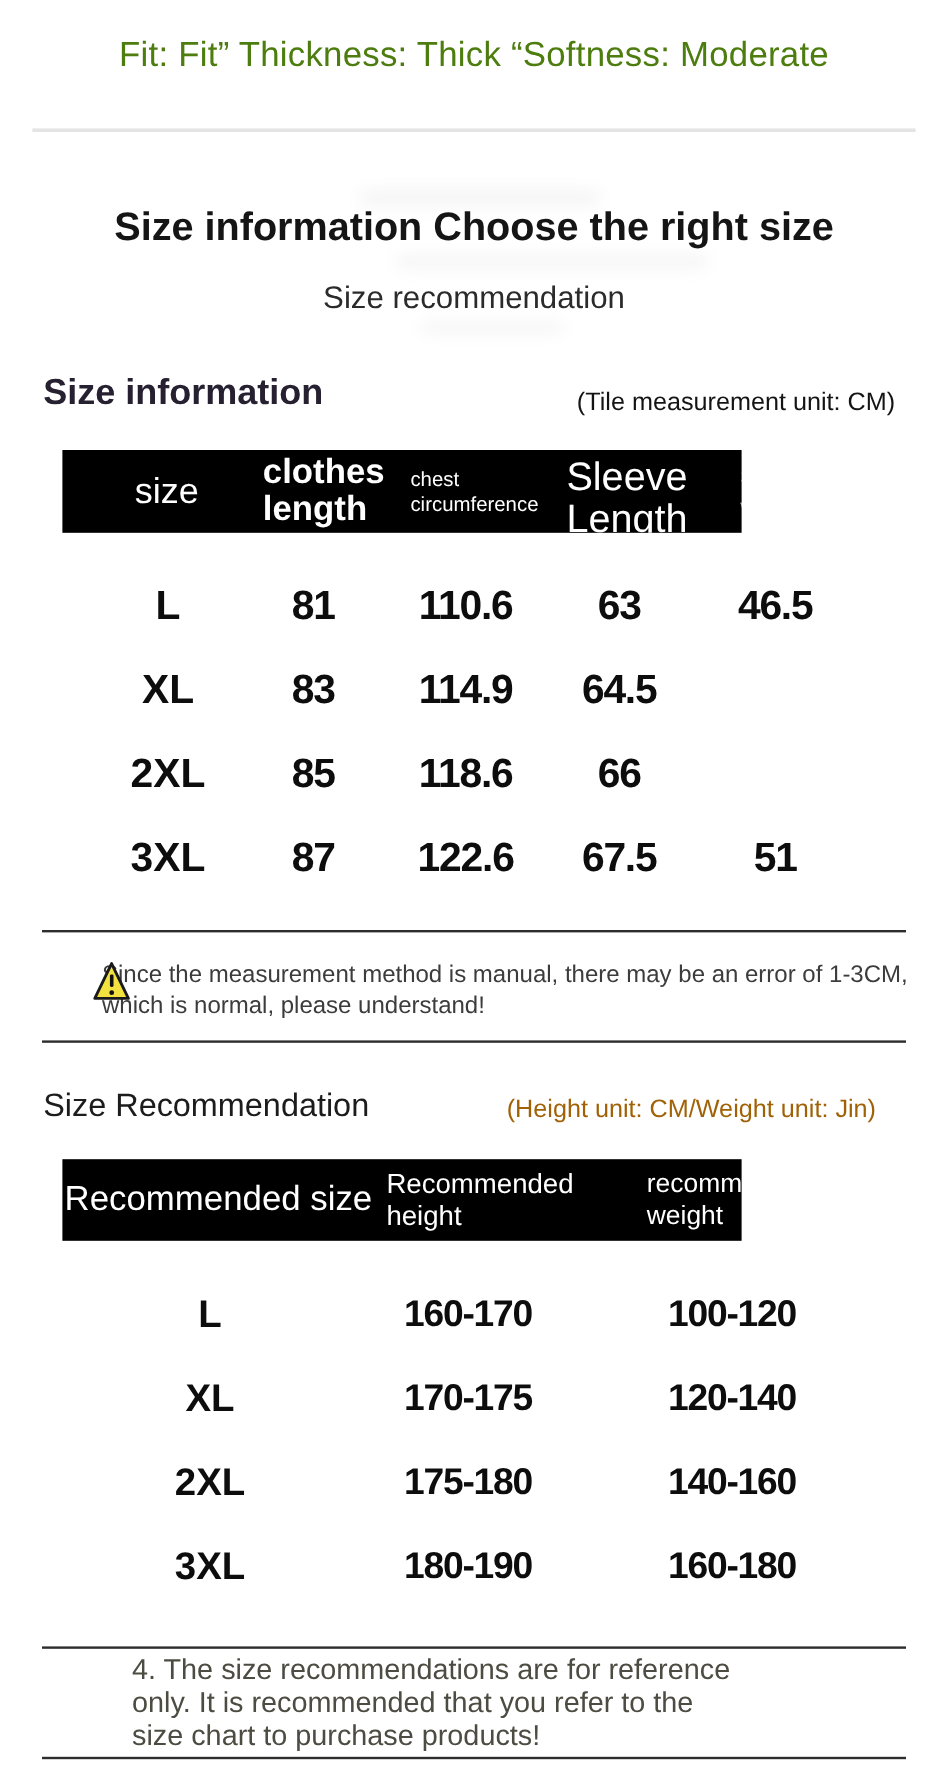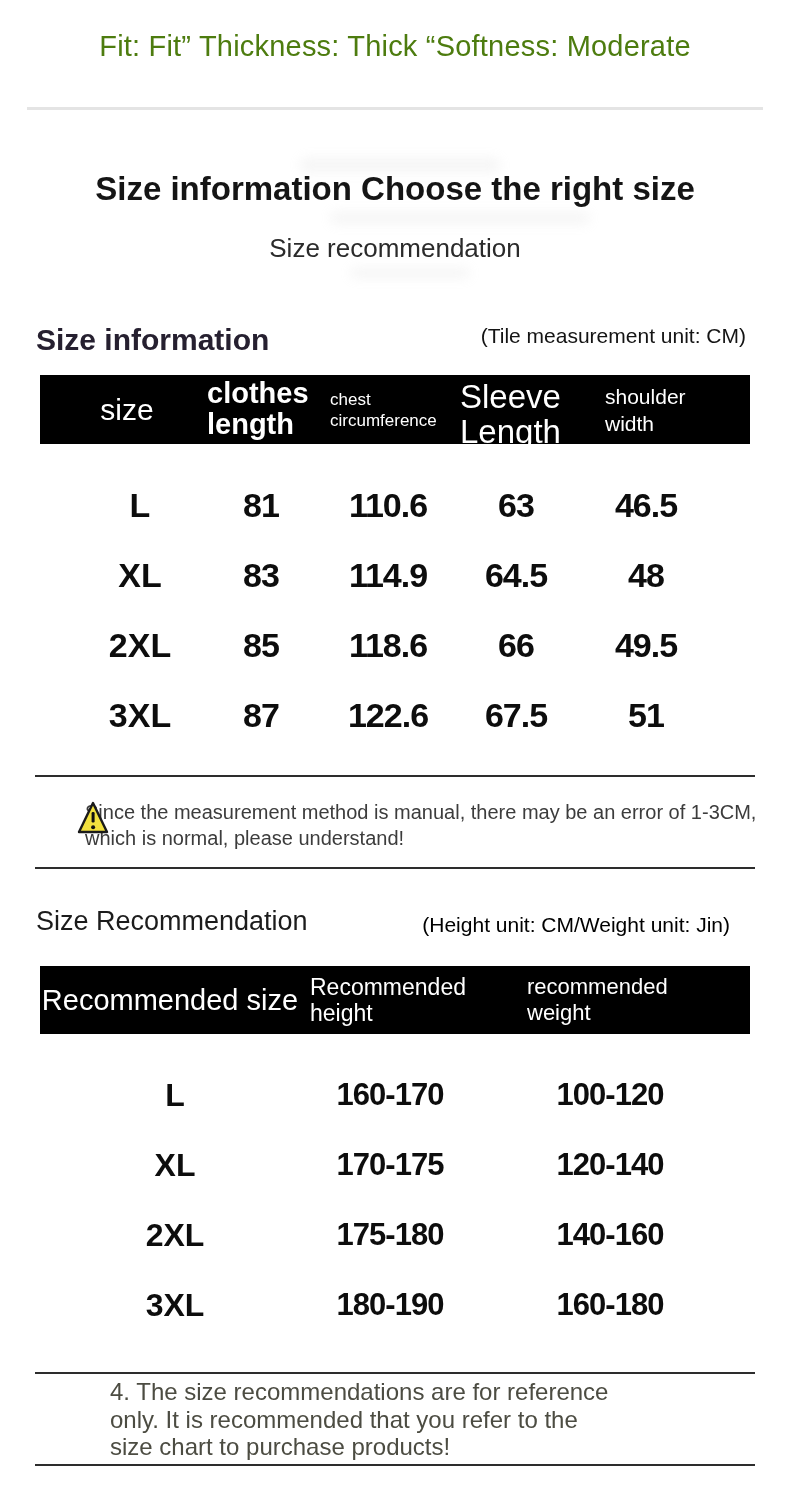--- a/index.html
+++ b/index.html
@@ -34,30 +34,30 @@
     font-size: 33px; font-weight: 700; color: #151515;
   }
   .subtitle {
     top: 233px; left: 0; width: 790px;
     text-align: center;
     font-size: 26px; font-weight: 400; color: #2b2b2b;
   }
 
   .section-heading-1 {
     top: 311px; left: 36px;
-    font-size: 30px; font-weight: 600; color: #262030; margin-top: 12px;
+    font-size: 30px; font-weight: 600; color: #262030;
   }
   .unit-note-1 {
     top: 324px; right: 44px;
     font-size: 21px; font-weight: 400; color: #141414;
   }
 
   
   .bar {
-    left: 40px; width: 710px; background: #000;
+    left: 52px; width: 566px; background: #000;
     overflow: hidden; position: absolute;
   }
   .bar1 { top: 375px; height: 69px; }
   .bar2 { top: 966px; height: 68px; }
   .bar span { color: #fff; white-space: pre-line; position: absolute; }
 
   .h-size   { left: 0; width: 174px; top: 50%; transform: translateY(-50%); text-align: center; font-size: 30px; }
   .h-clothes{ left: 167px; top: 50%; transform: translateY(-50%); font-size: 29px; font-weight: 700; line-height: 1.1; }
   .h-chest  { left: 290px; top: 50%; transform: translateY(-50%); font-size: 17px; line-height: 1.25; }
   .h-sleeve { left: 420px; top: 5px; font-size: 33px; line-height: 1.06; }
@@ -105,21 +105,21 @@
     white-space: pre-line; z-index: 1;
   }
   .warning-icon { top: 799px; left: 76px; width: 34px; height: 38px; z-index: 2; }
 
   .section-heading-2 {
     top: 906px; left: 36px;
     font-size: 27px; font-weight: 500; color: #1c1c1c;
   }
   .unit-note-2 {
     top: 913px; right: 60px;
-    font-size: 21px; font-weight: 400; color: #000000;
+    font-size: 21px; font-weight: 400; color: #a16207;
   }
 
   .footnote {
     top: 1378px; left: 110px; width: 620px;
     font-size: 24px; line-height: 27.5px; color: #4c4c42;
     white-space: pre-line;
   }
 </style>
 </head>
 <body>
@@ -155,28 +155,26 @@
     <span class="t1c2">81</span>
     <span class="t1c3">110.6</span>
     <span class="t1c4">63</span>
     <span class="t1c5">46.5</span>
   </div>
   <div class="row">
     <span class="t1c1 lbl">XL</span>
     <span class="t1c2">83</span>
     <span class="t1c3">114.9</span>
     <span class="t1c4">64.5</span>
-    <span class="t1c5">48</span>
   </div>
   <div class="row">
     <span class="t1c1 lbl">2XL</span>
     <span class="t1c2">85</span>
     <span class="t1c3">118.6</span>
     <span class="t1c4">66</span>
-    <span class="t1c5">49.5</span>
   </div>
   <div class="row">
     <span class="t1c1 lbl">3XL</span>
     <span class="t1c2">87</span>
     <span class="t1c3">122.6</span>
     <span class="t1c4">67.5</span>
     <span class="t1c5">51</span>
   </div>
 </div>
 

